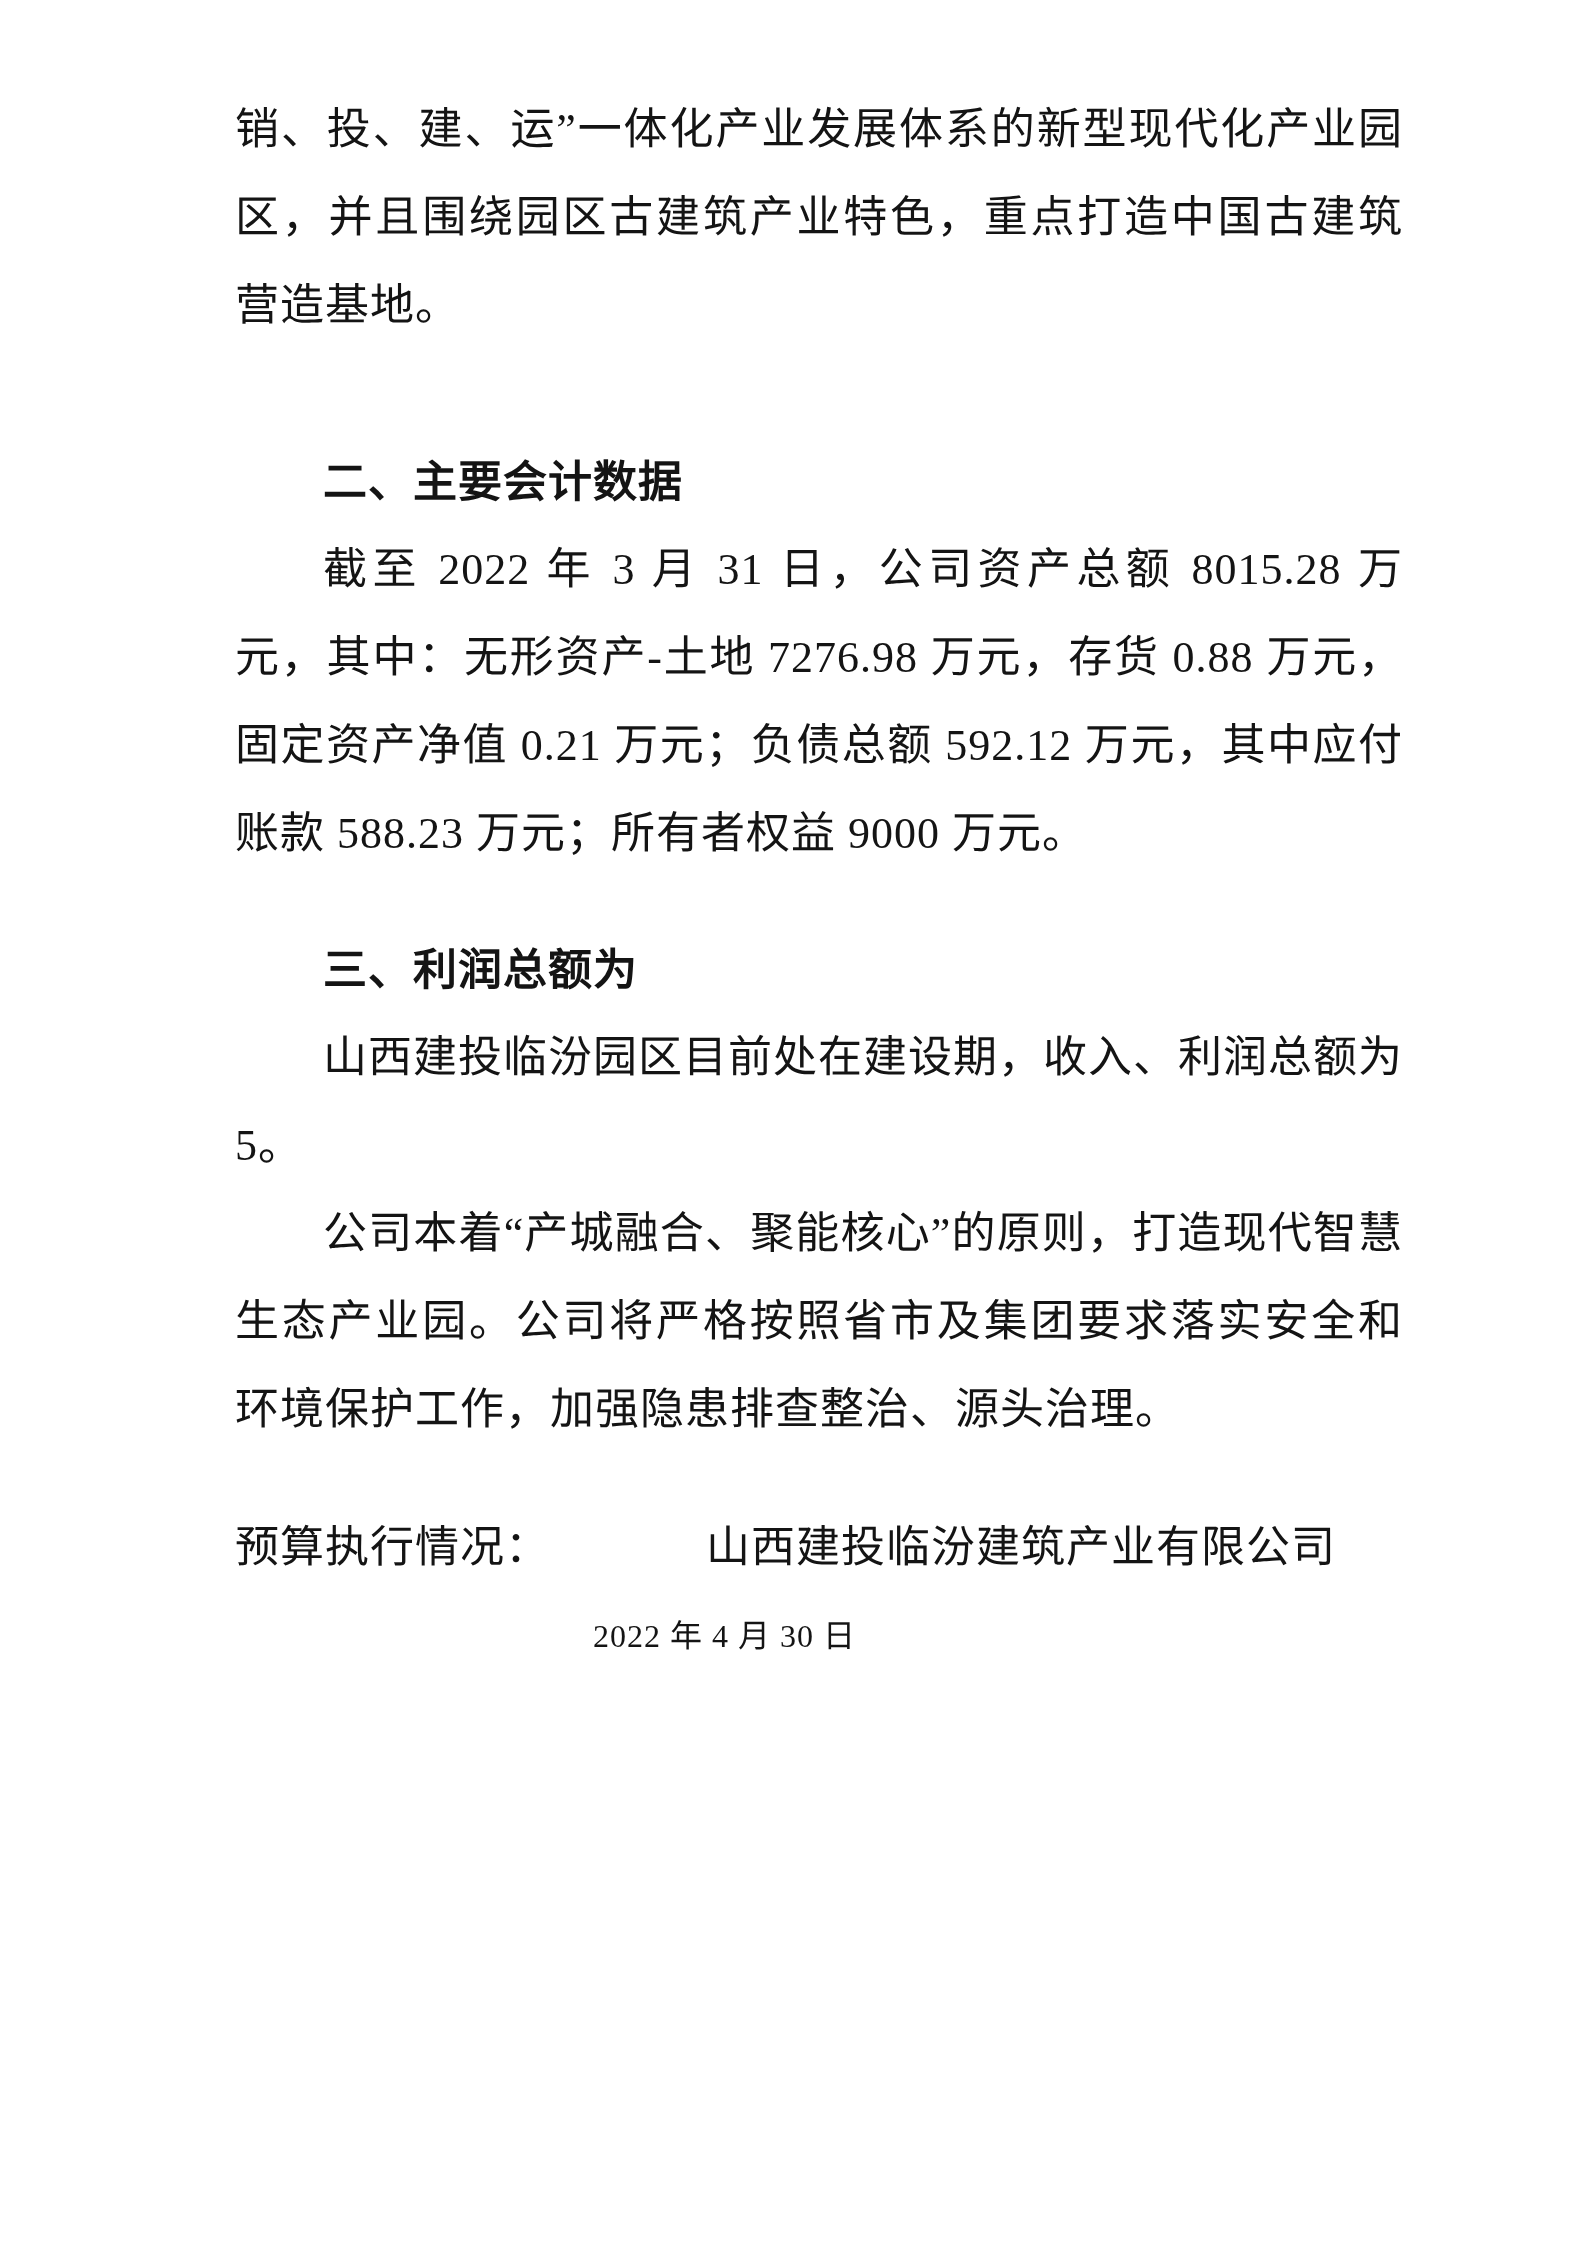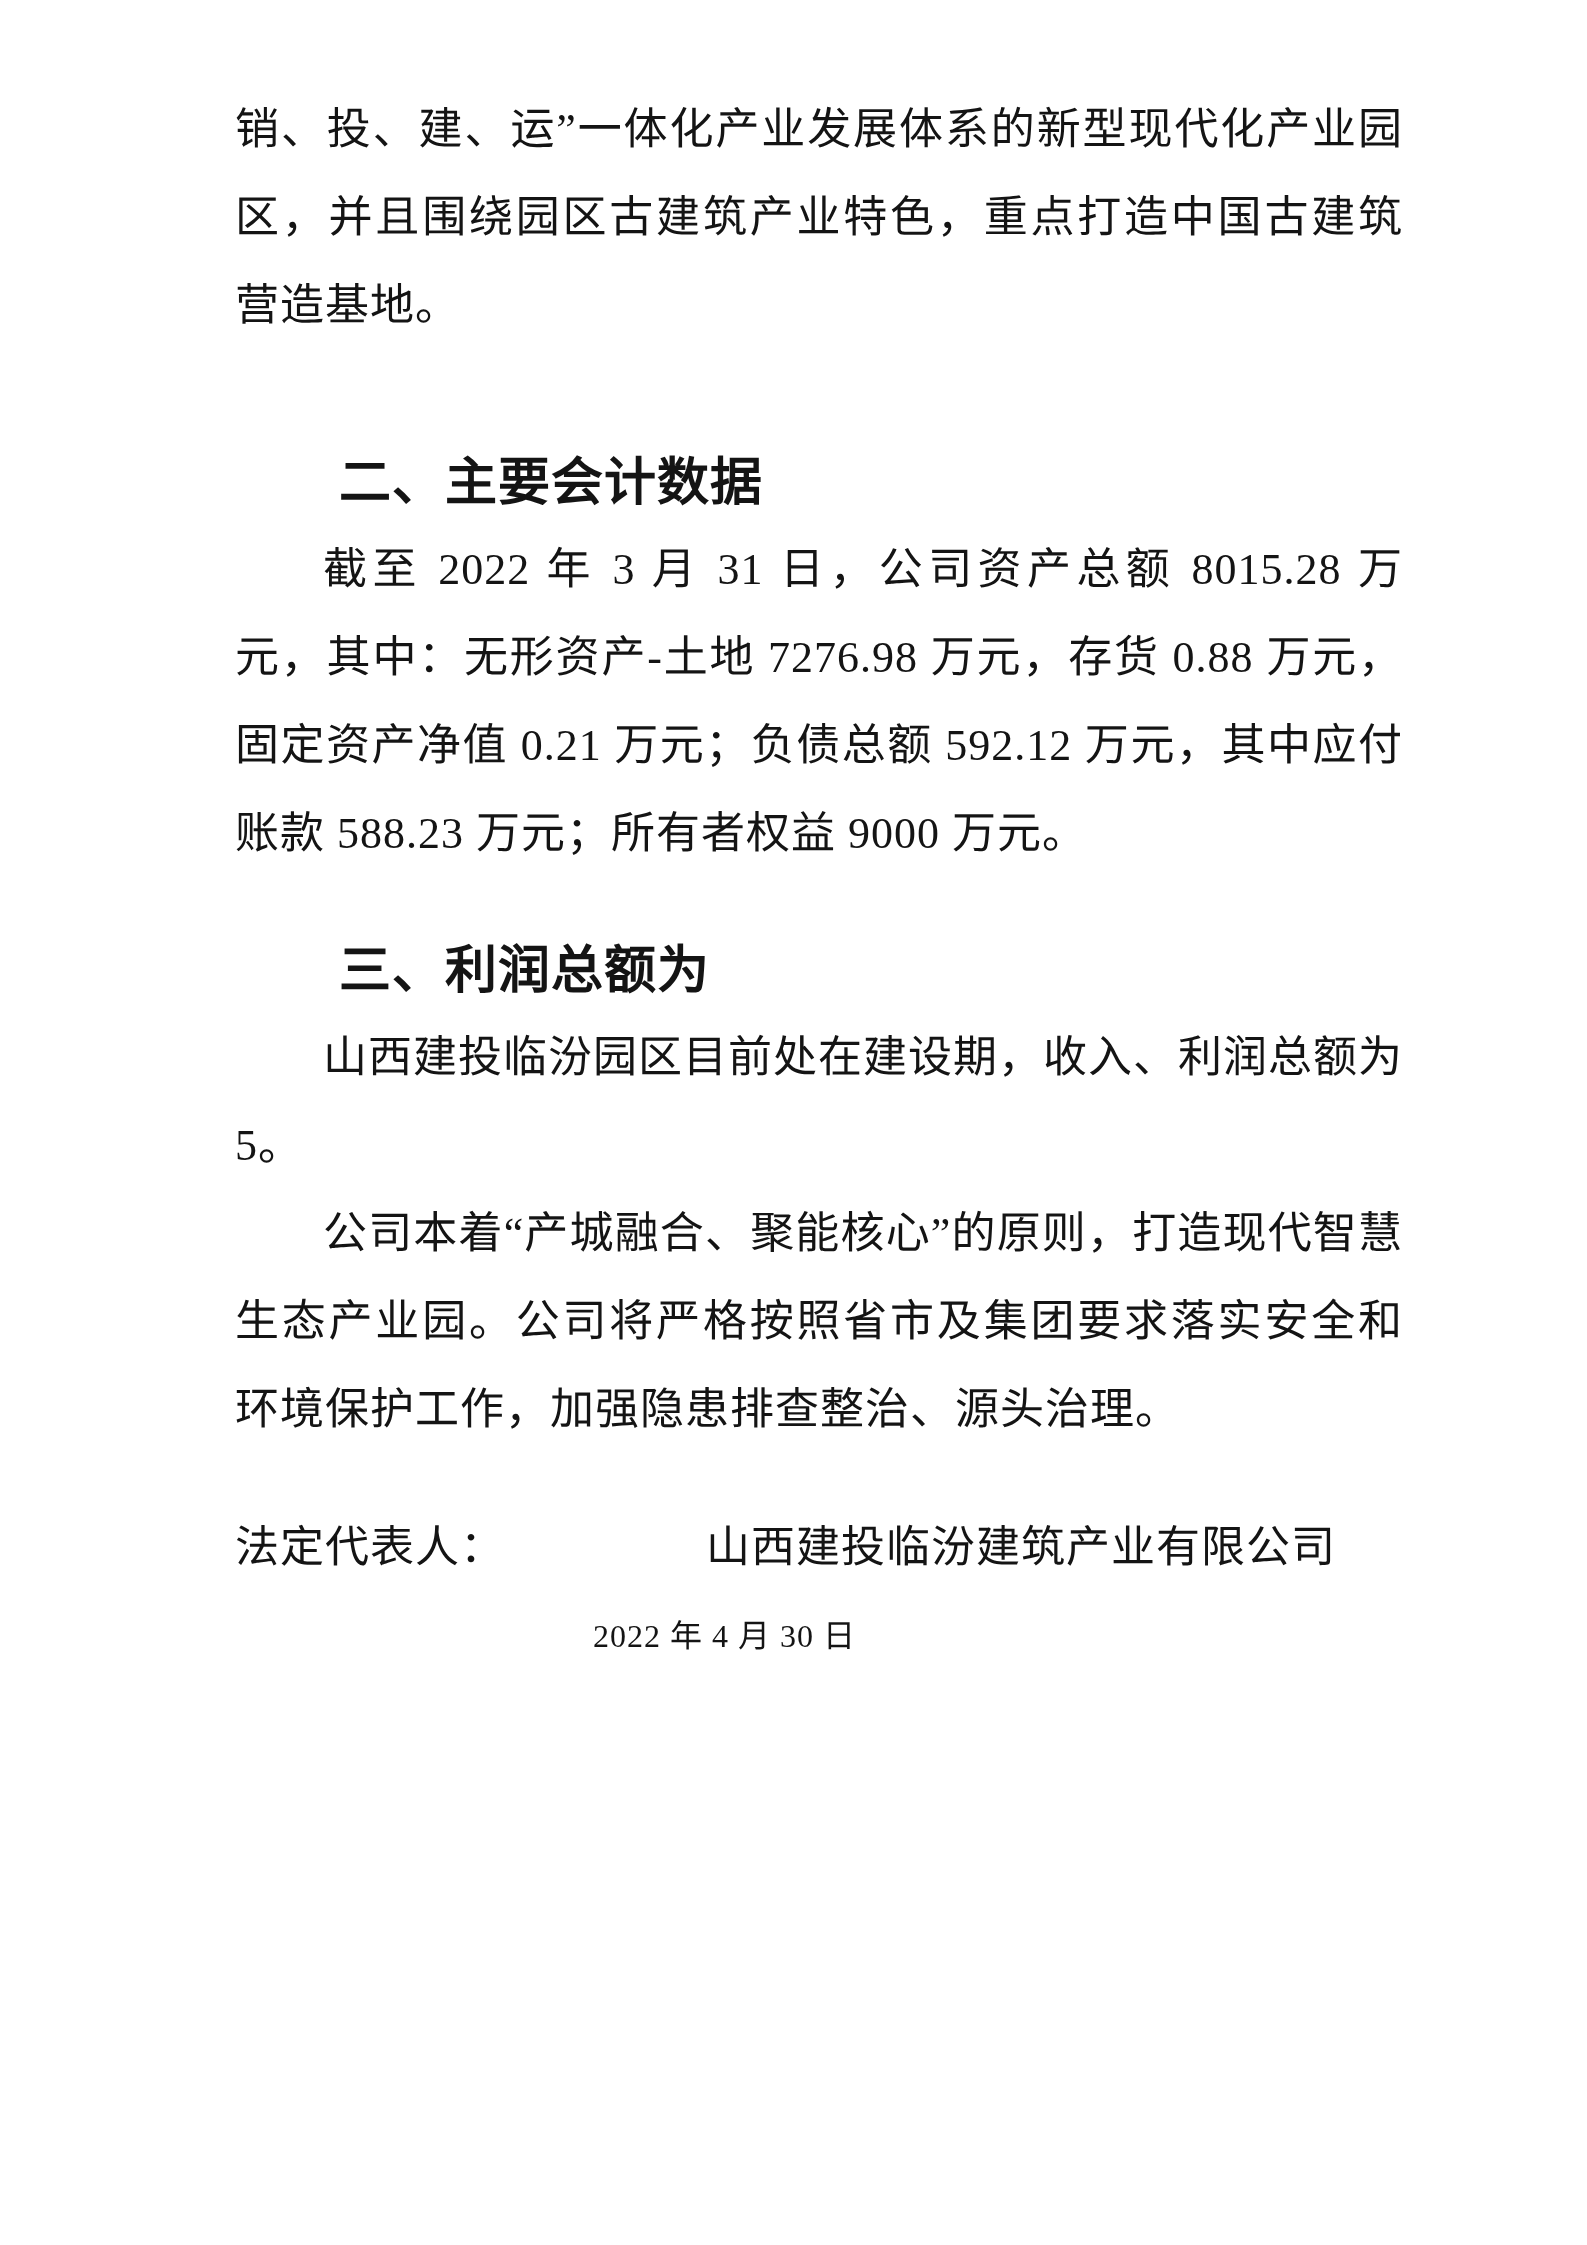--- a/index.html
+++ b/index.html
@@ -26,21 +26,21 @@
     text-justify: inter-ideograph;
     margin: 0;
     letter-spacing: 1px;
   }
   .indent2 {
     text-indent: 2em;
   }
   .section-heading {
     font-family: "Liberation Sans", "DejaVu Sans", sans-serif;
     font-weight: 700;
-    font-size: 52px;
+    font-size: 44px;
     line-height: 88px;
     margin: 0;
     text-indent: 2em;
     letter-spacing: 1px;
   }
   .mt-blank { margin-top: 88px; }
   .mt-48 { margin-top: 48px; }
   .mt-30 { margin-top: 30px; }
   .signature-row {
     display: flex;
@@ -73,19 +73,19 @@
 
   <h2 class="section-heading mt-blank">二、主要会计数据</h2>
   <p class="body-text indent2">截至 2022 年 3 月 31 日，公司资产总额 8015.28 万元，其中：无形资产-土地 7276.98 万元，存货 0.88 万元，固定资产净值 0.21 万元；负债总额 592.12 万元，其中应付账款 588.23 万元；所有者权益 9000 万元。</p>
 
   <h2 class="section-heading mt-48">三、利润总额为</h2>
   <p class="body-text indent2">山西建投临汾园区目前处在建设期，收入、利润总额为 5。</p>
 
   <p class="body-text indent2">公司本着“产城融合、聚能核心”的原则，打造现代智慧生态产业园。公司将严格按照省市及集团要求落实安全和环境保护工作，加强隐患排查整治、源头治理。</p>
 
   <div class="signature-row">
-    <span>法定代表人：</span>
+    <span>预算执行情况：</span>
     <span class="signature-company">山西建投临汾建筑产业有限公司</span>
   </div>
 
   <p class="date-row">2022 年 4 月 30 日</p>
 
 </div>
 
 </body></html>

